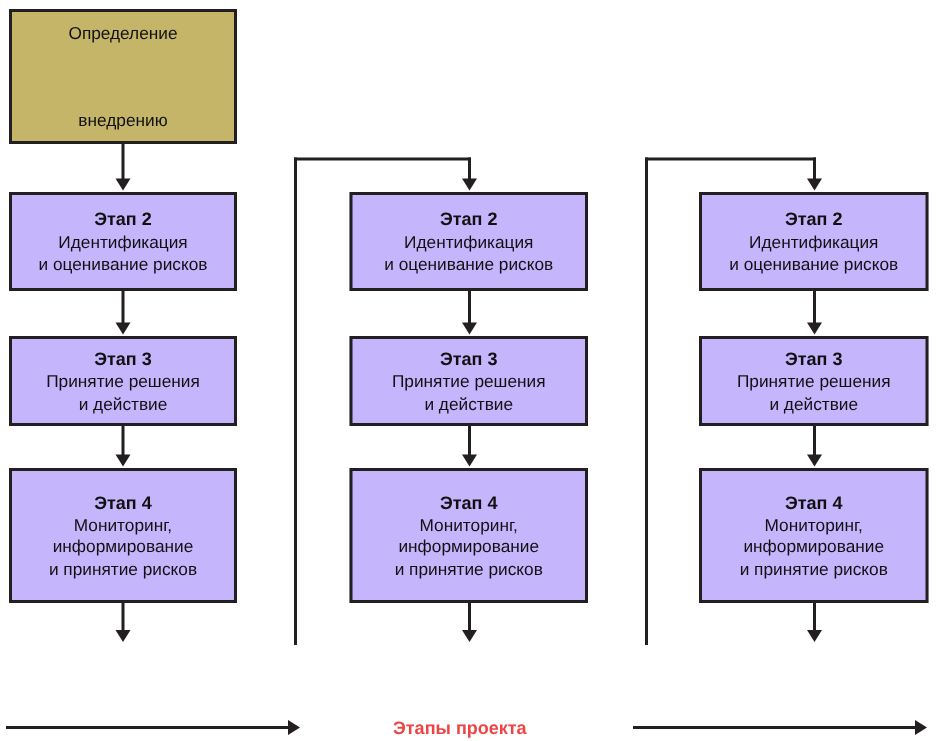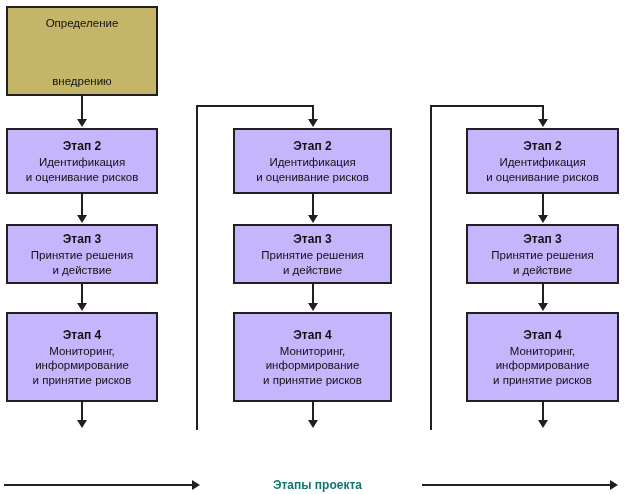--- a/index.html
+++ b/index.html
@@ -84,22 +84,22 @@
   
   .footline{
     position:absolute;
     height:2px;
     background:#231f20;
   }
   .footlabel{
     position:absolute;
     font-weight:bold;
     font-size:12px;
-    color:#0f766e;
-    text-align:right;
+    color:#ef4444;
+    text-align:left;
     white-space:nowrap;
   }
 </style>
 </head>
 <body>
 
 <div id="canvas">
 
   <div class="node accent" style="left:6px; top:6px; width:152px; height:90px;gap:43px;">
     <span class="ttl">Этап 1</span>

